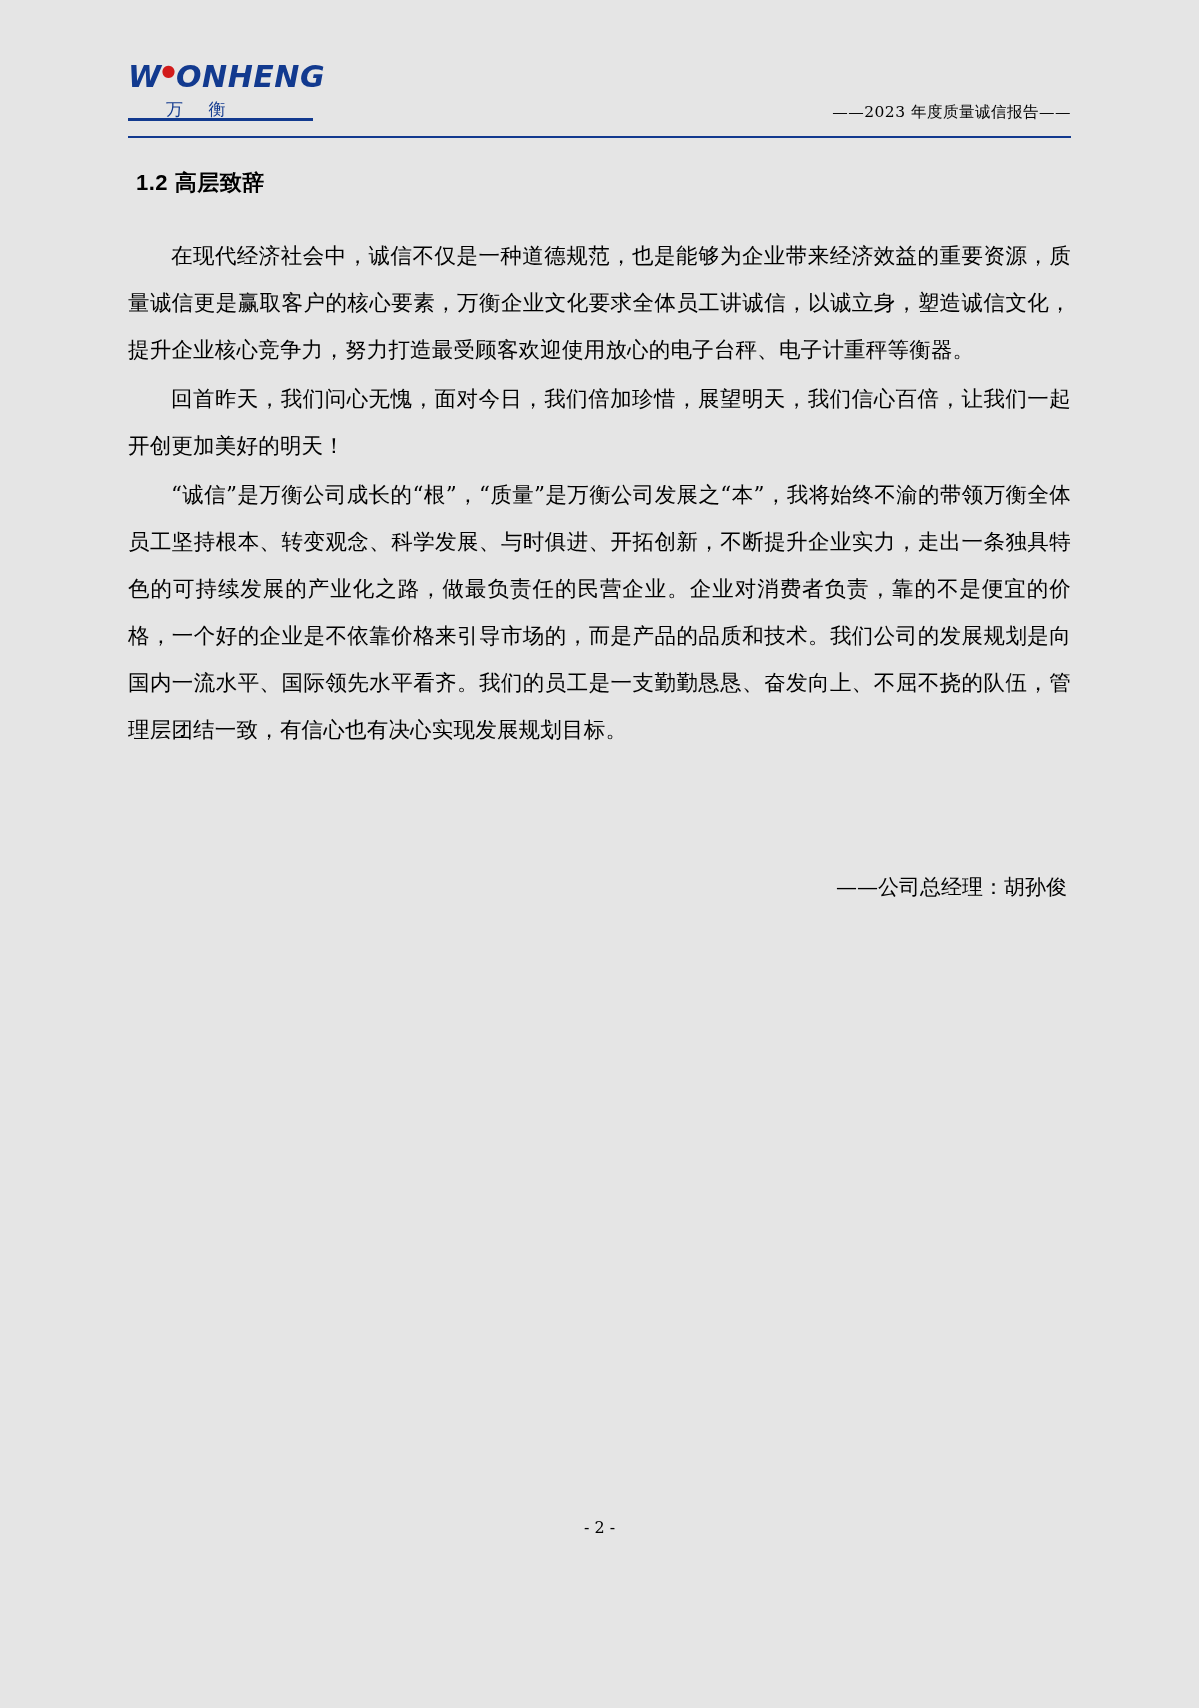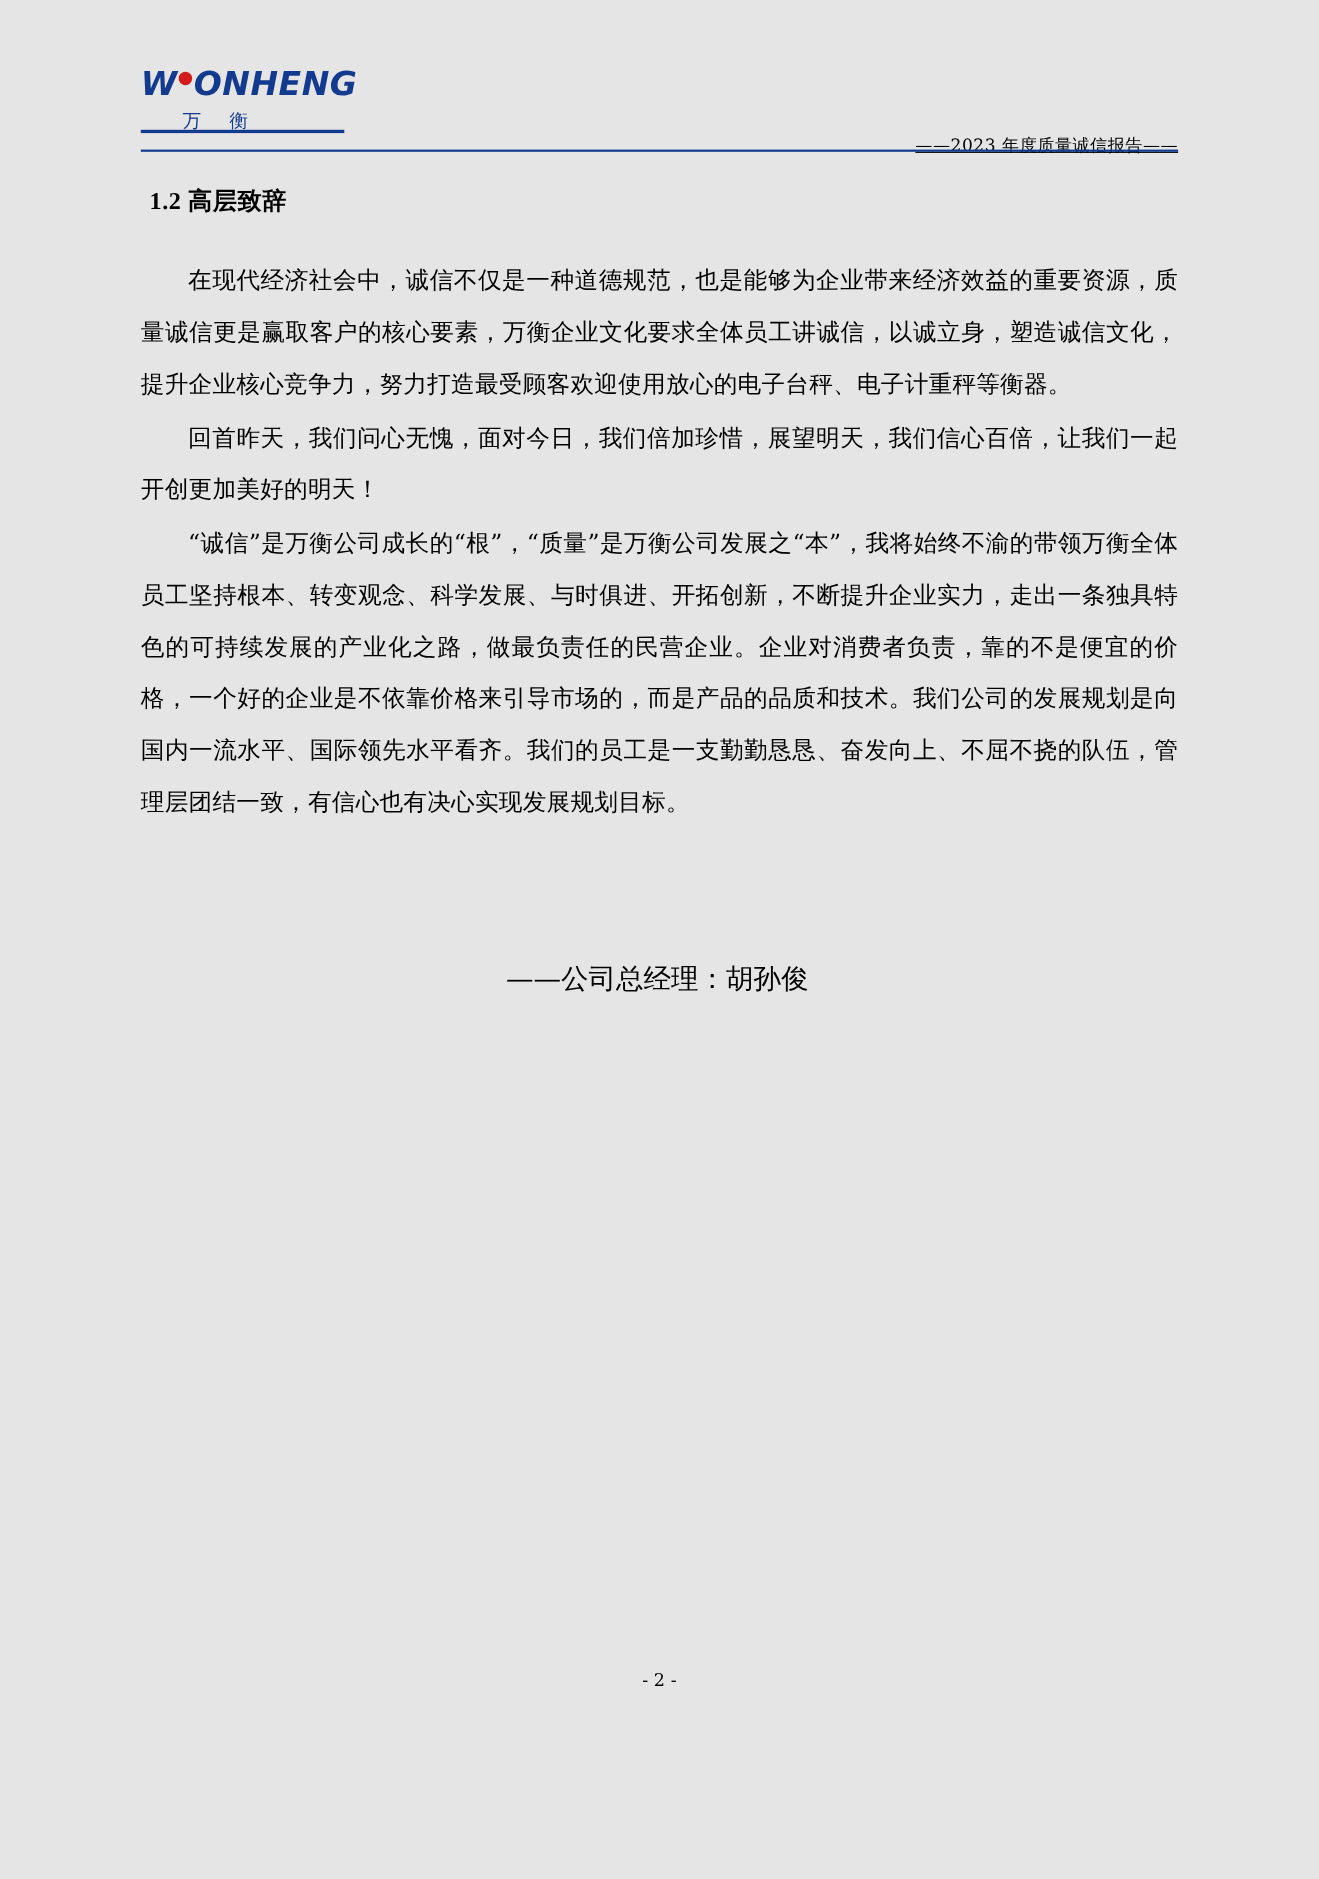--- a/index.html
+++ b/index.html
@@ -64,66 +64,65 @@
     position: absolute;
     left: 0;
     top: 56px;
     width: 185px;
     height: 3px;
     background: #123a8f;
   }
   .header-right {
     position: absolute;
     right: 0;
-    top: 60px;
+    top: 40px;
     font-family: "DejaVu Serif", serif;
     font-size: 15.5px;
     color: #000;
     letter-spacing: 0.5px;
     white-space: nowrap;
-    text-decoration: underline;
   }
   .header-rule {
     position: absolute;
     left: 0;
     top: 74px;
     width: 943px;
     height: 0;
     border-top: 2.2px solid #123a8f;
   }
 
   
   .content {
     position: absolute;
     left: 128px;
     top: 168px;
     width: 943px;
   }
   .section-title {
-    font-family: Liberation Serif, serif;
+    font-family: Liberation Sans, sans-serif;
     font-weight: bold;
     font-size: 22px;
     letter-spacing: 0.5px;
     margin: 0 0 34px 8px;
   }
   .para {
     font-family: "DejaVu Serif", "Liberation Serif", serif;
     font-size: 21.5px;
     line-height: 47px;
     text-align: justify;
     text-justify: inter-ideograph;
     text-indent: 2em;
     margin: 0 0 2px 0;
     letter-spacing: 0.2px;
   }
   .signature {
     margin-top: 120px;
-    text-align: center;
+    text-align: right;
     font-family: "DejaVu Serif", "Liberation Serif", serif;
-    font-size: 25px;
+    font-size: 21px;
     padding-right: 4px;
   }
 
   
   .footer {
     position: absolute;
     left: 0;
     right: 0;
     top: 1518px;
     text-align: center;

